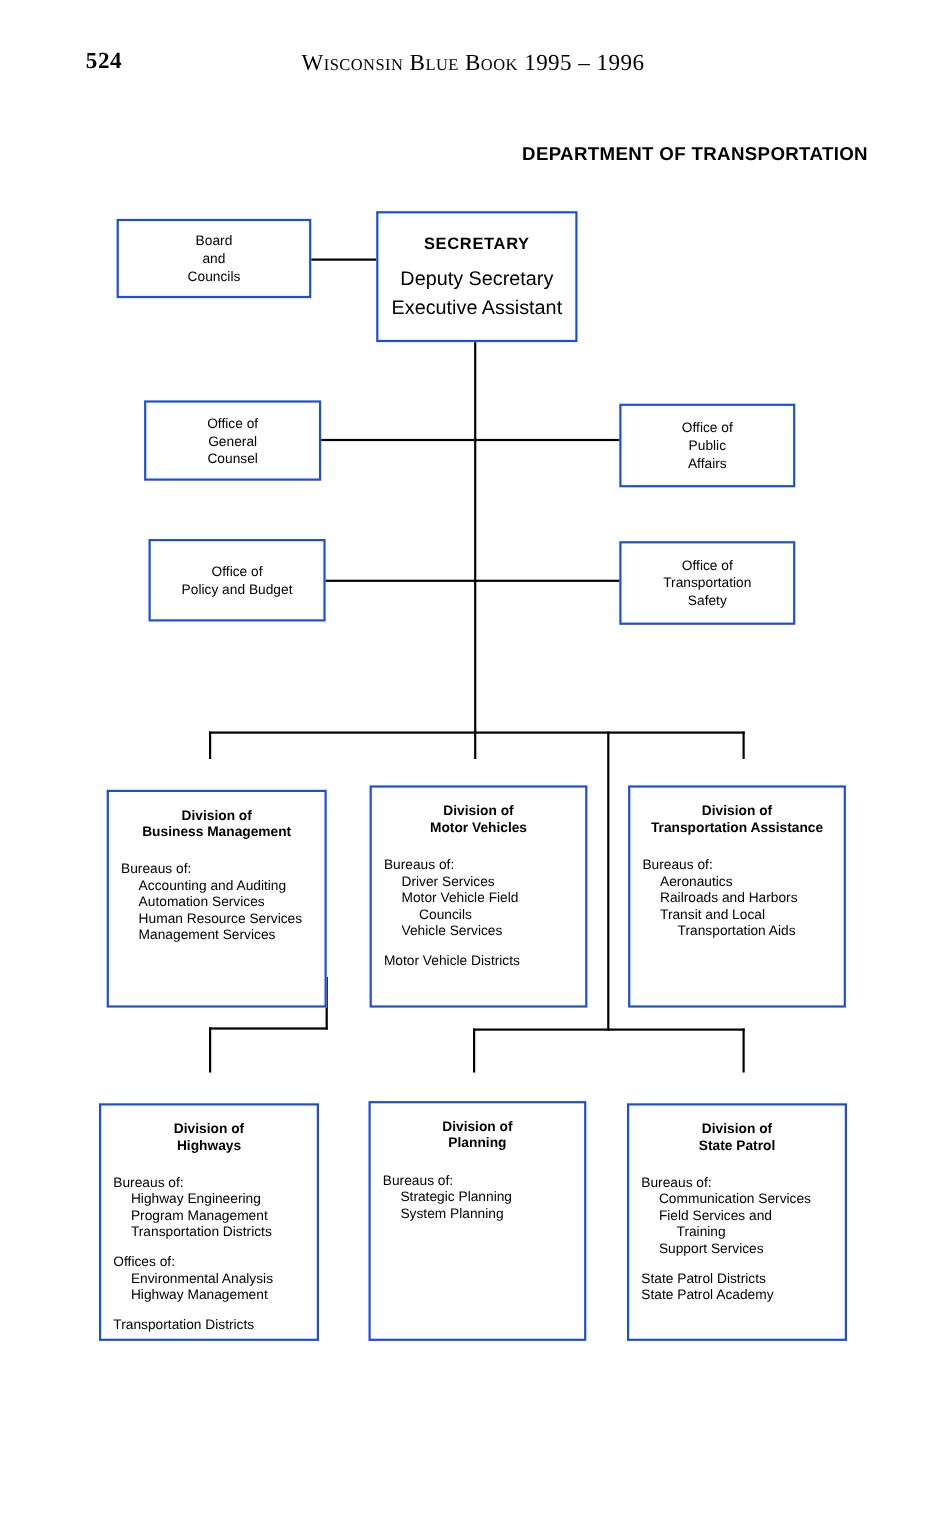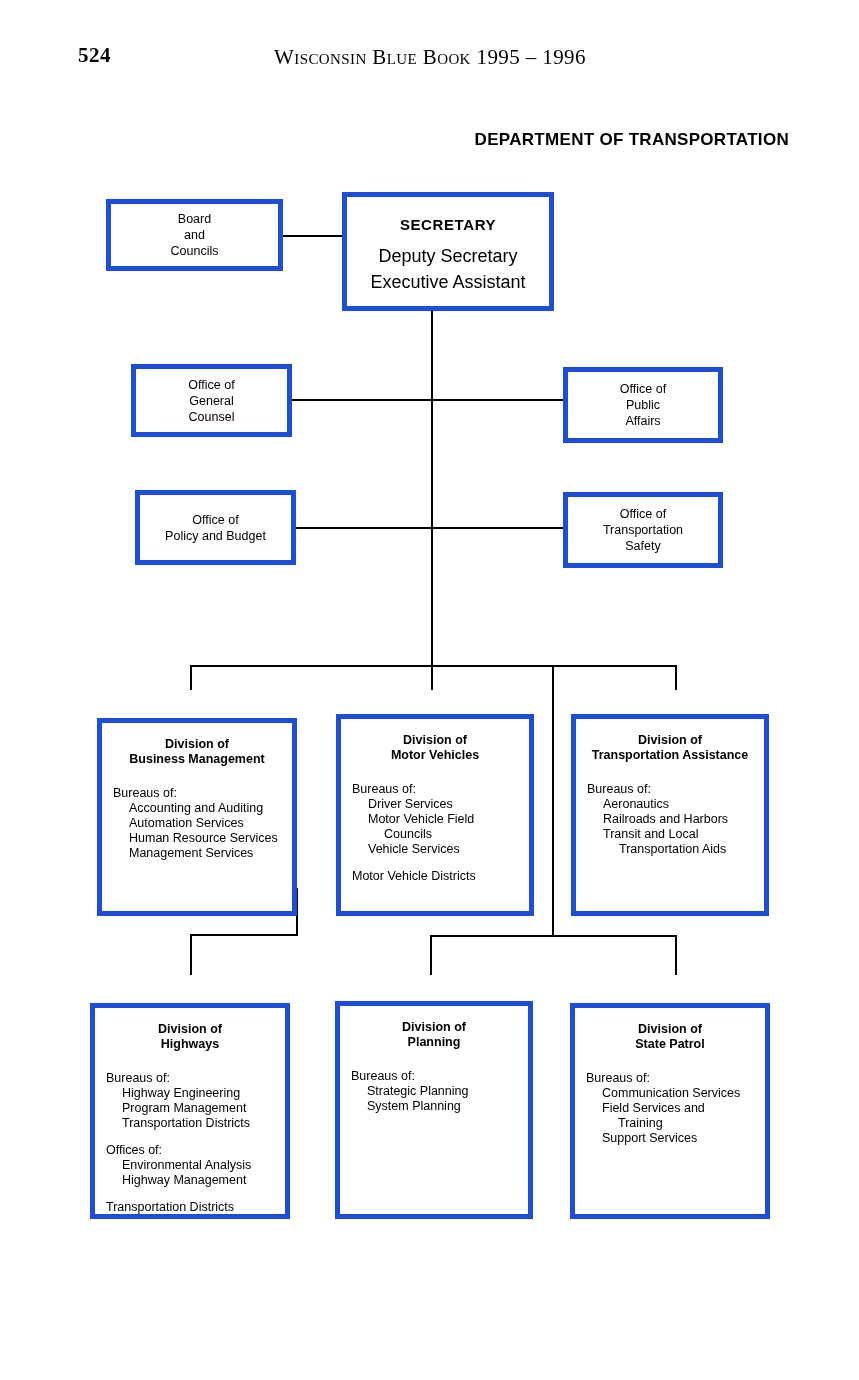--- a/index.html
+++ b/index.html
@@ -47,21 +47,21 @@
     top: 130px;
     font-size: 17px;
     font-weight: bold;
     letter-spacing: 0.3px;
     white-space: nowrap;
   }
 
   
   .box {
     position: absolute;
-    border: 5px solid #1d4ed8;
+    border: 2px solid #1d4ed8;
     background: #ffffff;
     box-sizing: border-box;
   }
   .box-center {
     display: flex;
     flex-direction: column;
     align-items: center;
     justify-content: center;
     text-align: center;
   }
@@ -156,21 +156,21 @@
   <div class="hline" style="left:430px; top:935px; width:247px;"></div>
   <div class="vline" style="left:430px; top:935px; height:40px;"></div>
   <div class="vline" style="left:675px; top:935px; height:40px;"></div>
 
   <div class="box box-center" style="left:106px; top:199px; width:177px; height:72px;">
     <div class="box-line">Board</div>
     <div class="box-line">and</div>
     <div class="box-line">Councils</div>
   </div>
 
-  <div class="box" style="left:342px; top:192px; width:212px; height:119px;">
+  <div class="box" style="left:342px; top:192px; width:183px; height:119px;">
     <div class="heading heading-lg" style="margin-top:20px;">SECRETARY</div>
     <div class="sub-line" style="text-align:center; margin-top:15px;">Deputy Secretary</div>
     <div class="sub-line" style="text-align:center; margin-top:10px;">Executive Assistant</div>
   </div>
 
   <div class="box box-center" style="left:131px; top:364px; width:161px; height:73px;">
     <div class="box-line">Office of</div>
     <div class="box-line">General</div>
     <div class="box-line">Counsel</div>
   </div>
@@ -274,16 +274,20 @@
     <div class="div-title">Division of</div>
     <div class="div-title">State Patrol</div>
     <div class="div-body">
       <div class="group">
         <div class="group-label">Bureaus of:</div>
         <div class="group-item">Communication Services</div>
         <div class="group-item">Field Services and</div>
         <div class="group-item wrap">Training</div>
         <div class="group-item">Support Services</div>
       </div>
+      <div class="group">
+        <div class="plain-item">State Patrol Districts</div>
+        <div class="plain-item">State Patrol Academy</div>
+      </div>
     </div>
   </div>
 
 </div>
 
 </body></html>

